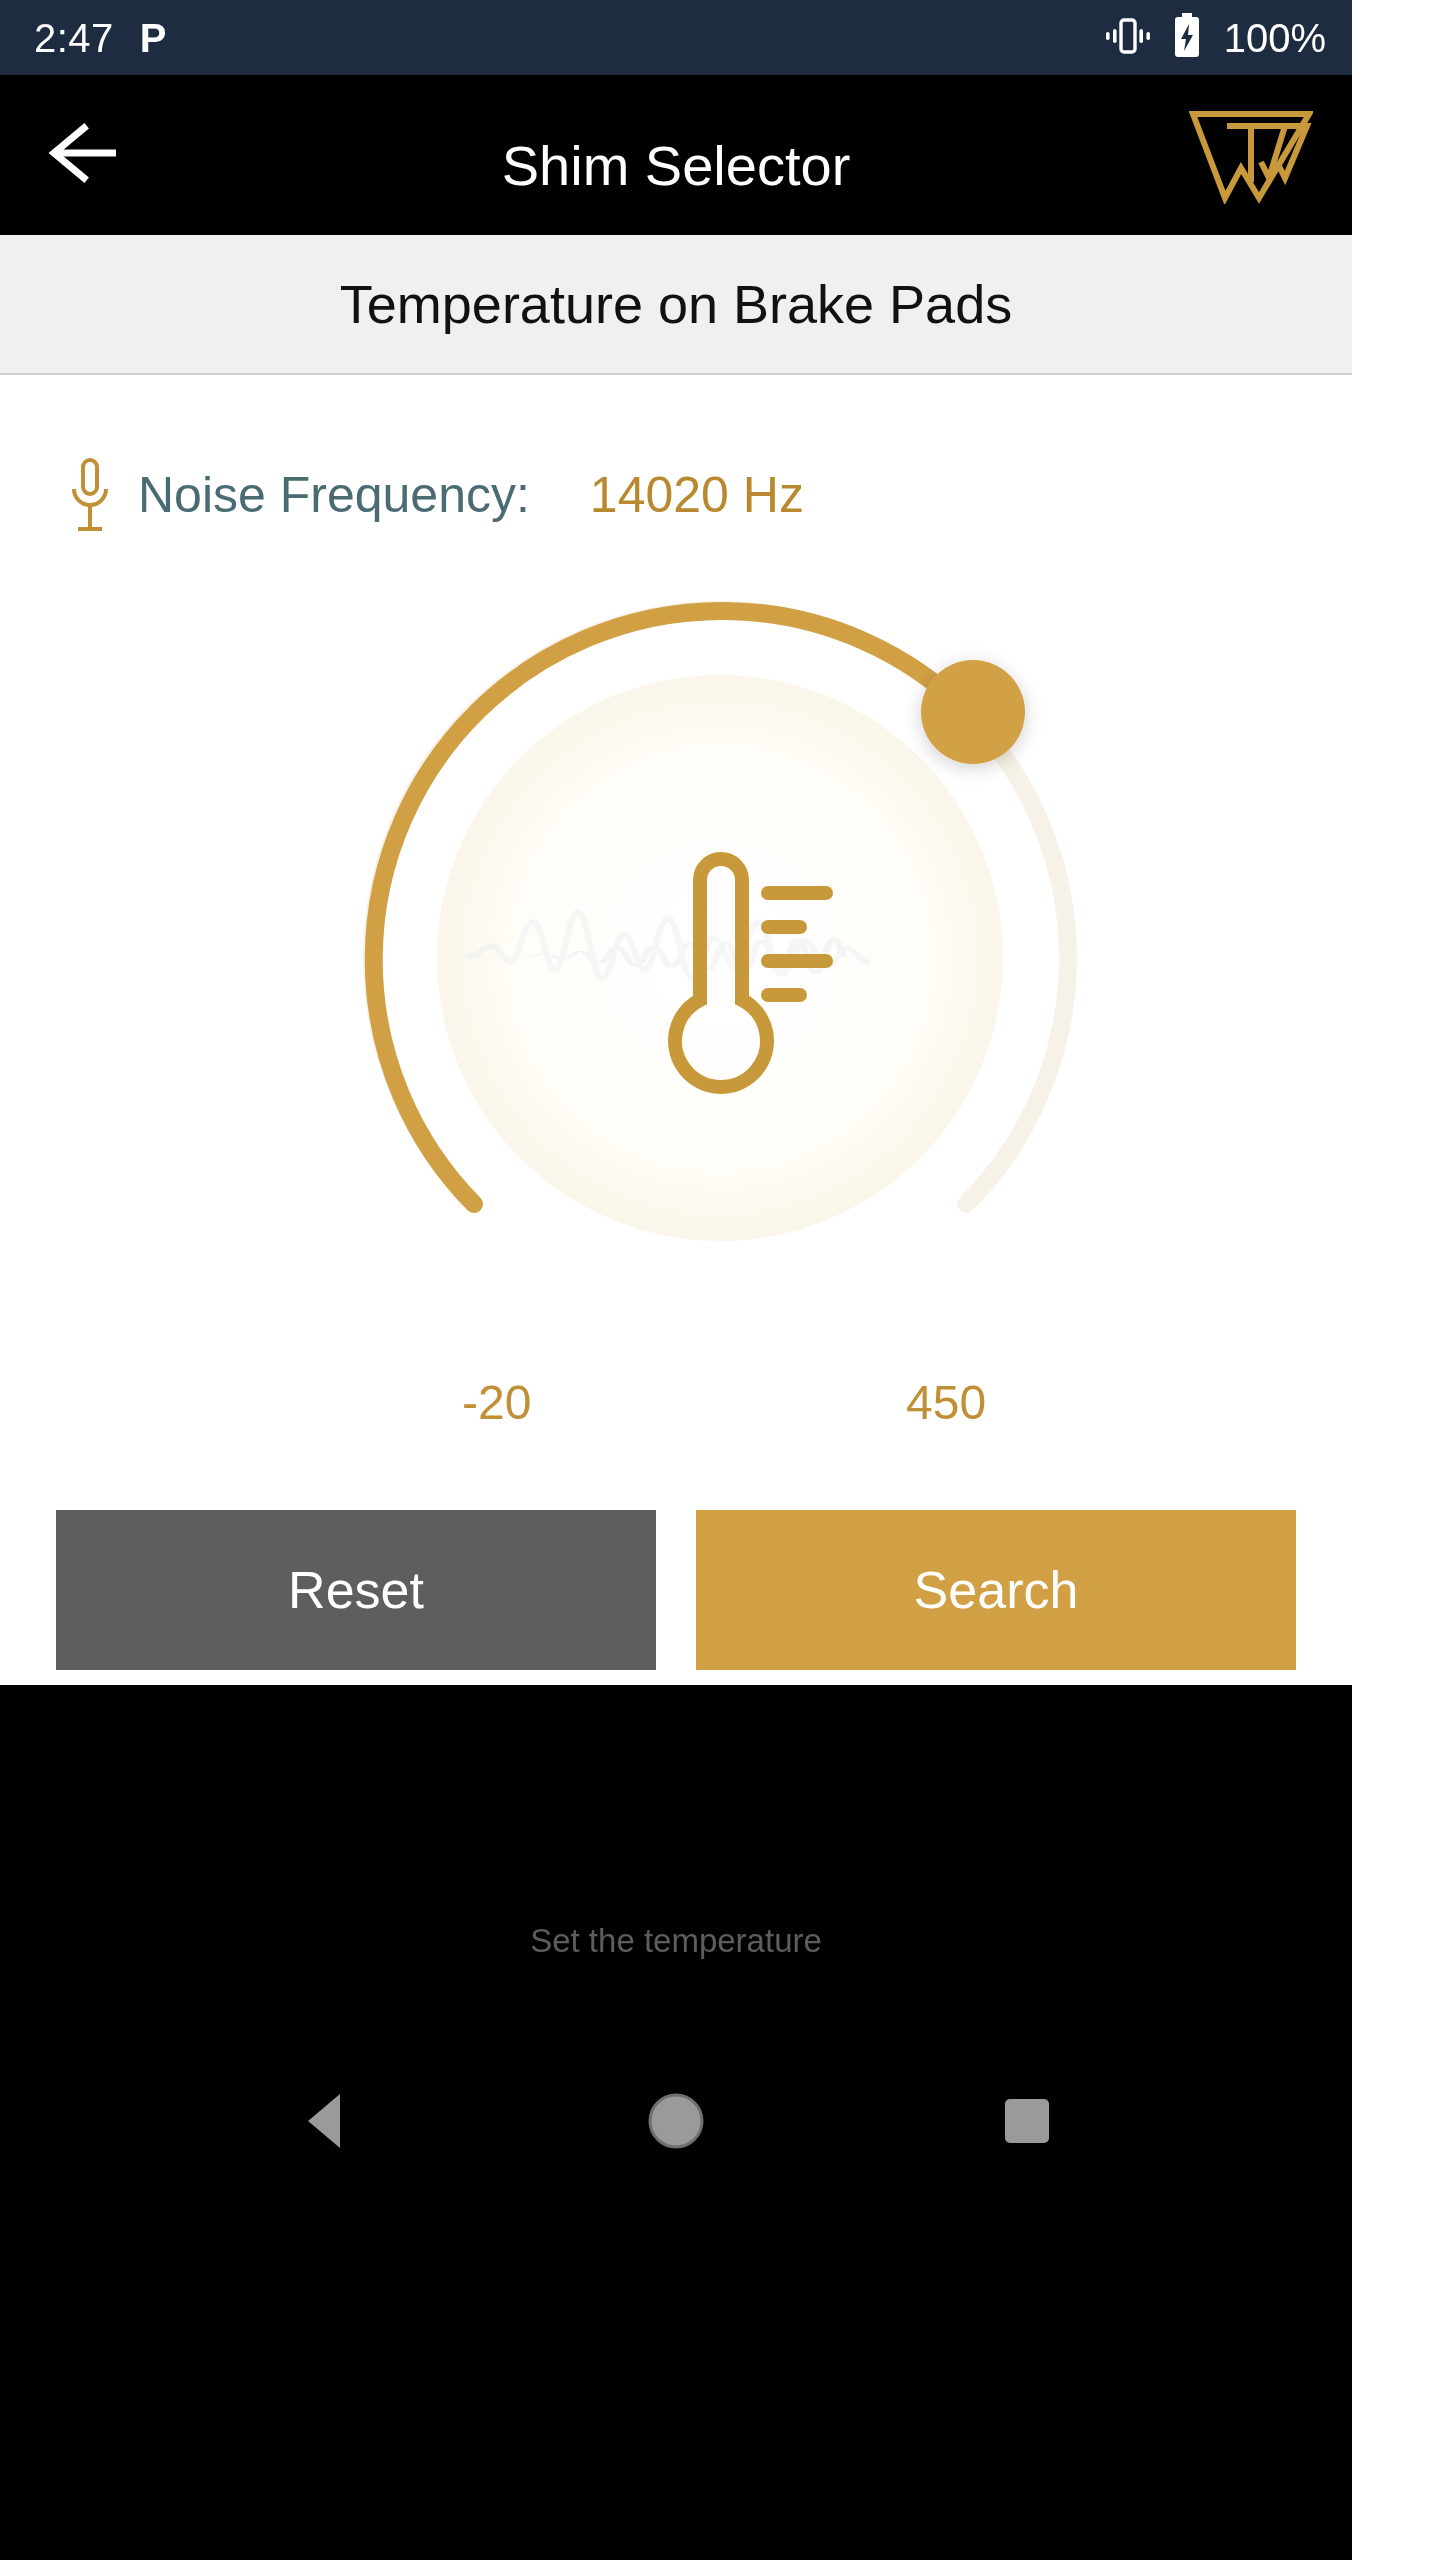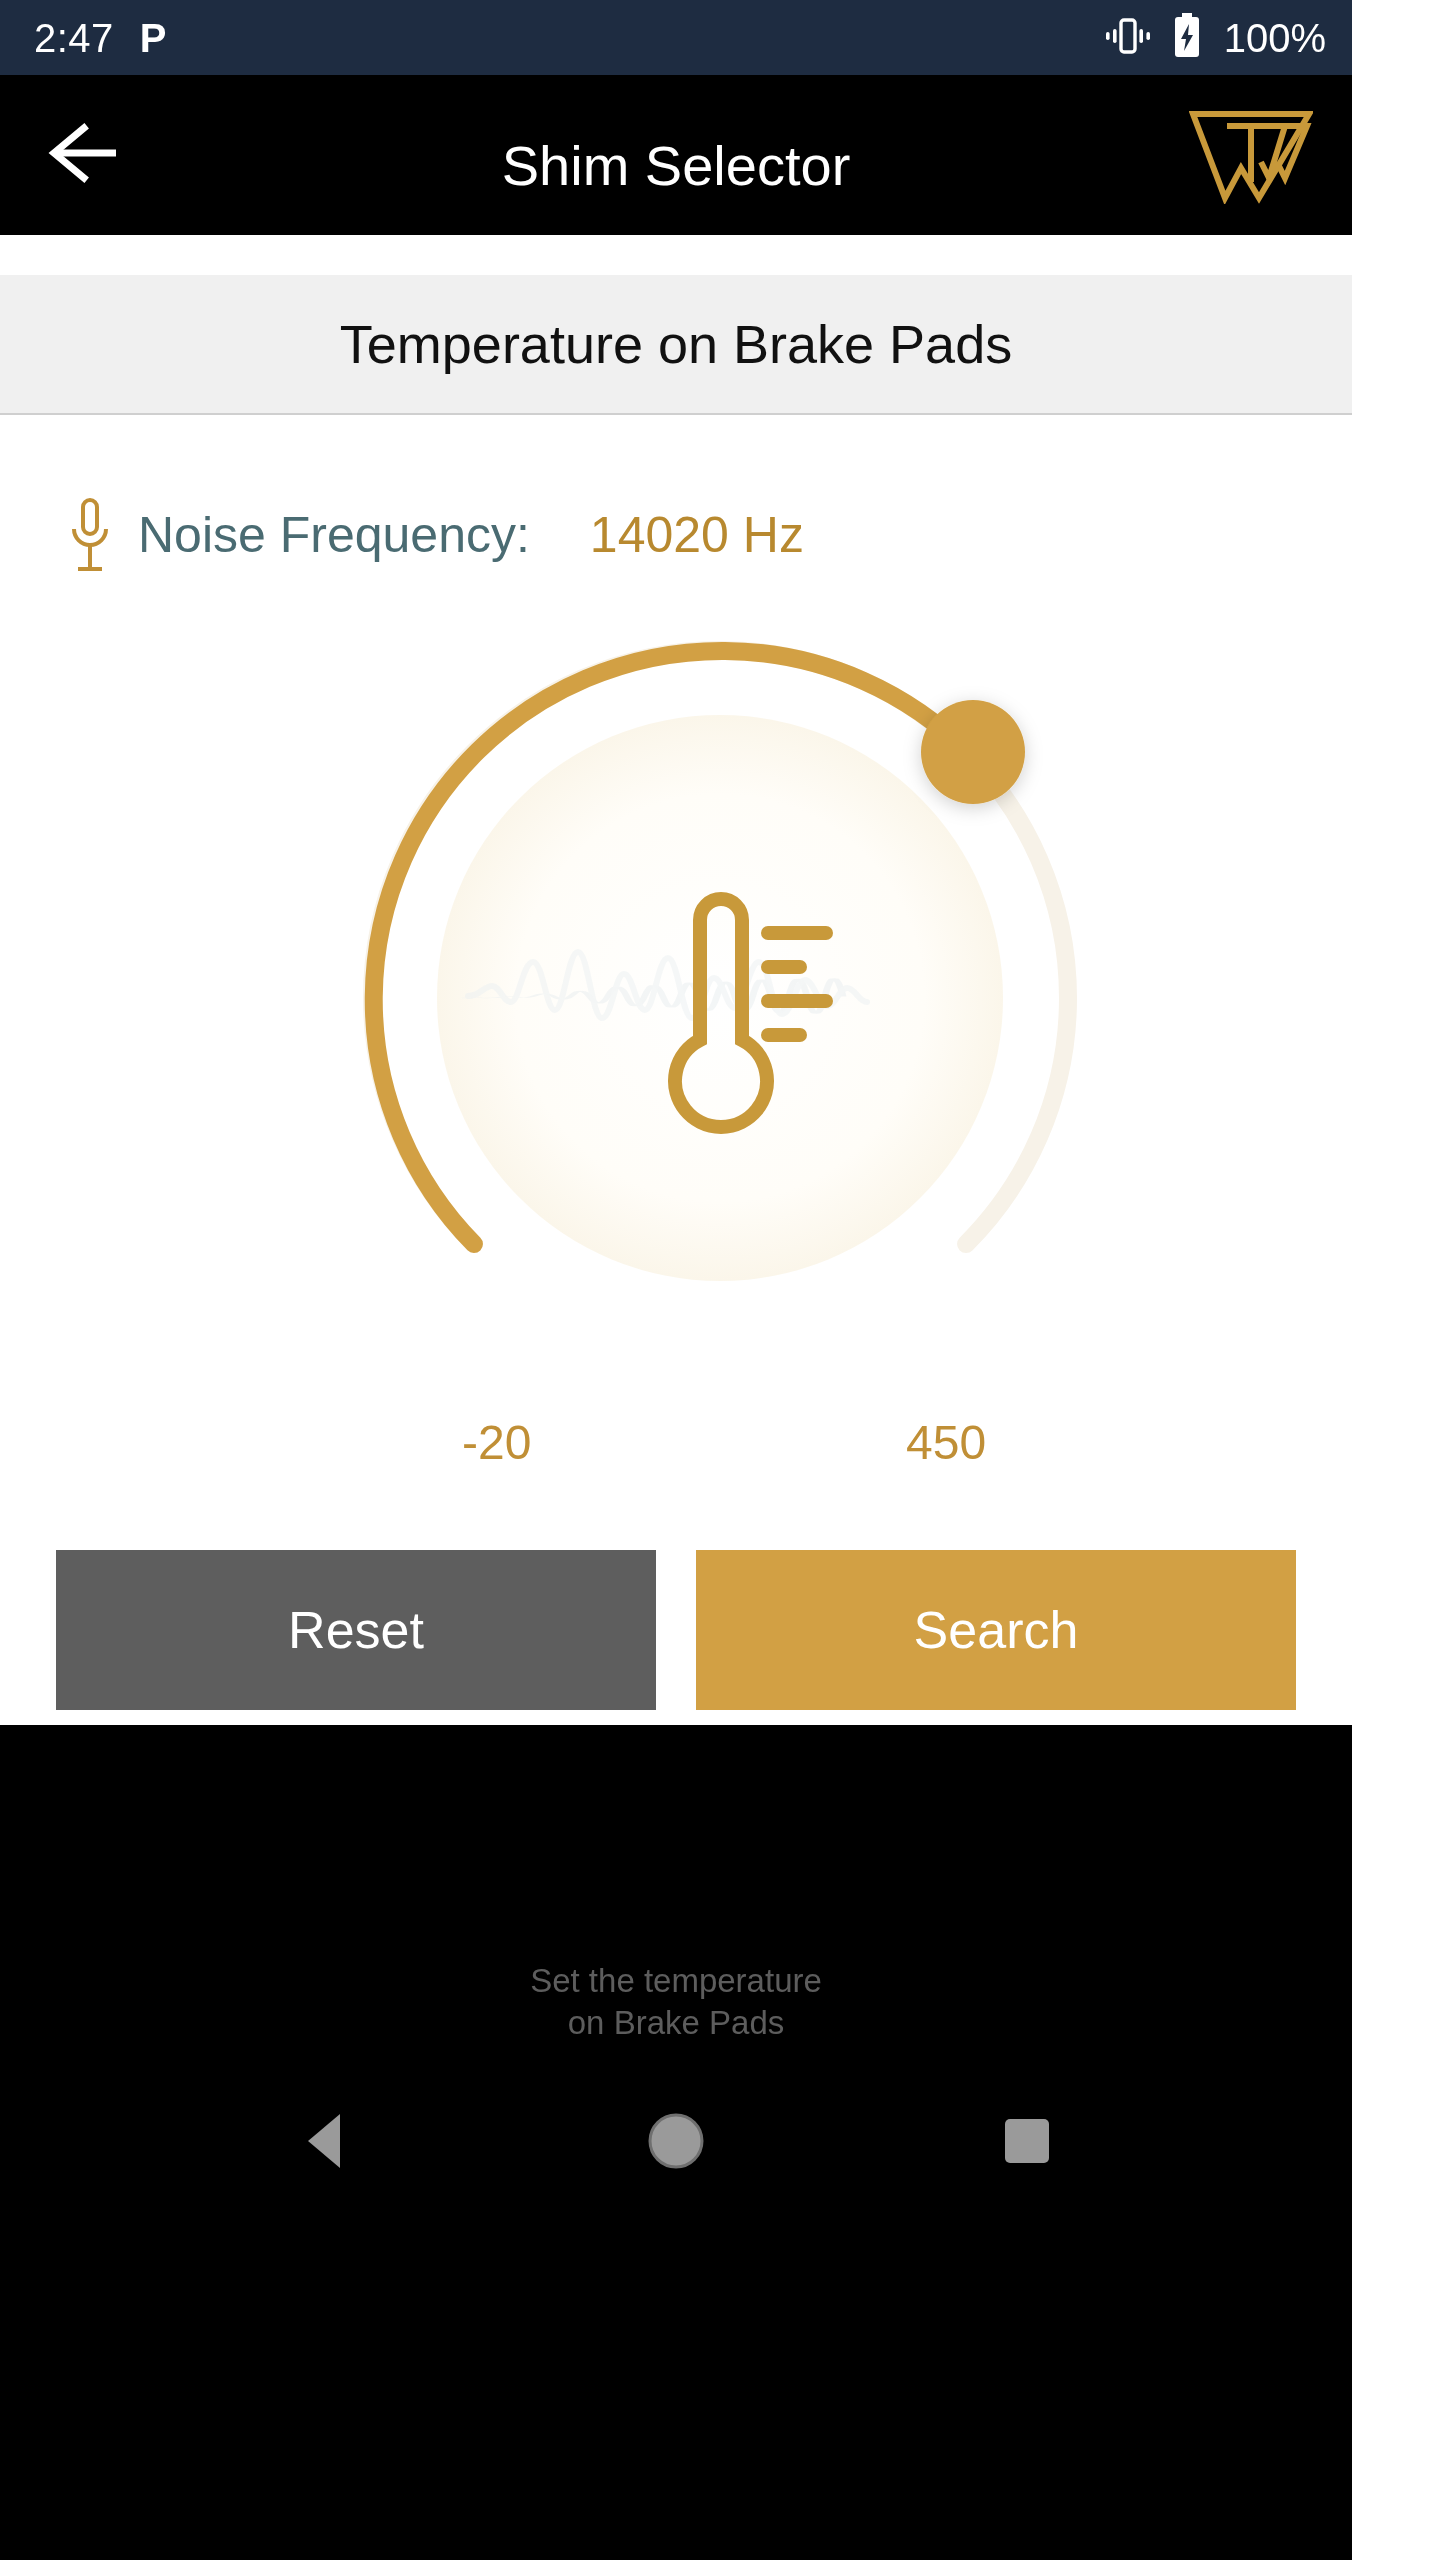--- a/index.html
+++ b/index.html
@@ -32,21 +32,21 @@
   .appbar-title {
     position:absolute; left:0; right:0; text-align:center;
     color:#ffffff; font-size:56px; font-weight:400; pointer-events:none;margin-top:20px;
   }
   .brand-logo { margin-left:auto; width:126px; height:100px; display:flex; align-items:center; justify-content:center; }
 
   
   .subtitle-bar {
     height:140px; flex:0 0 140px; background:#f0f0f0;
     border-bottom:2px solid #cfcfcf;
-    display:flex; align-items:center; justify-content:center;margin-top:40px;
+    display:flex; align-items:center; justify-content:center;
   }
   .subtitle-text { font-size:54px; color:#111; font-weight:400; }
 
   
   .freq-row {
     flex:0 0 200px; display:flex; align-items:center; padding-left:62px; padding-top:39px;
   }
   .mic-icon { width:56px; height:80px; display:flex; align-items:center; justify-content:center; margin-right:20px; }
   .freq-label { font-size:50px; color:#4a6b72; white-space:nowrap; }
   .freq-value { font-size:50px; color:#b8892f; margin-left:60px; white-space:nowrap; }
@@ -208,21 +208,20 @@
         <path d="M700 305 a21 21 0 0 1 42 0 v120 a46 46 0 1 1 -42 0 Z"></path>
         <line x1="768" y1="318" x2="826" y2="318"></line>
         <line x1="768" y1="352" x2="800" y2="352"></line>
         <line x1="768" y1="386" x2="826" y2="386"></line>
         <line x1="768" y1="420" x2="800" y2="420"></line>
       </g>
     </svg>
 
     <div class="gauge-center-text">
       <div>Set the temperature</div>
-      <div>on Brake Pads</div>
     </div>
   </div>
 
   <div class="range-row">
     <span class="range-min">-20</span>
     <span class="range-max">450</span>
   </div>
 
 
   <div class="btn-row">

